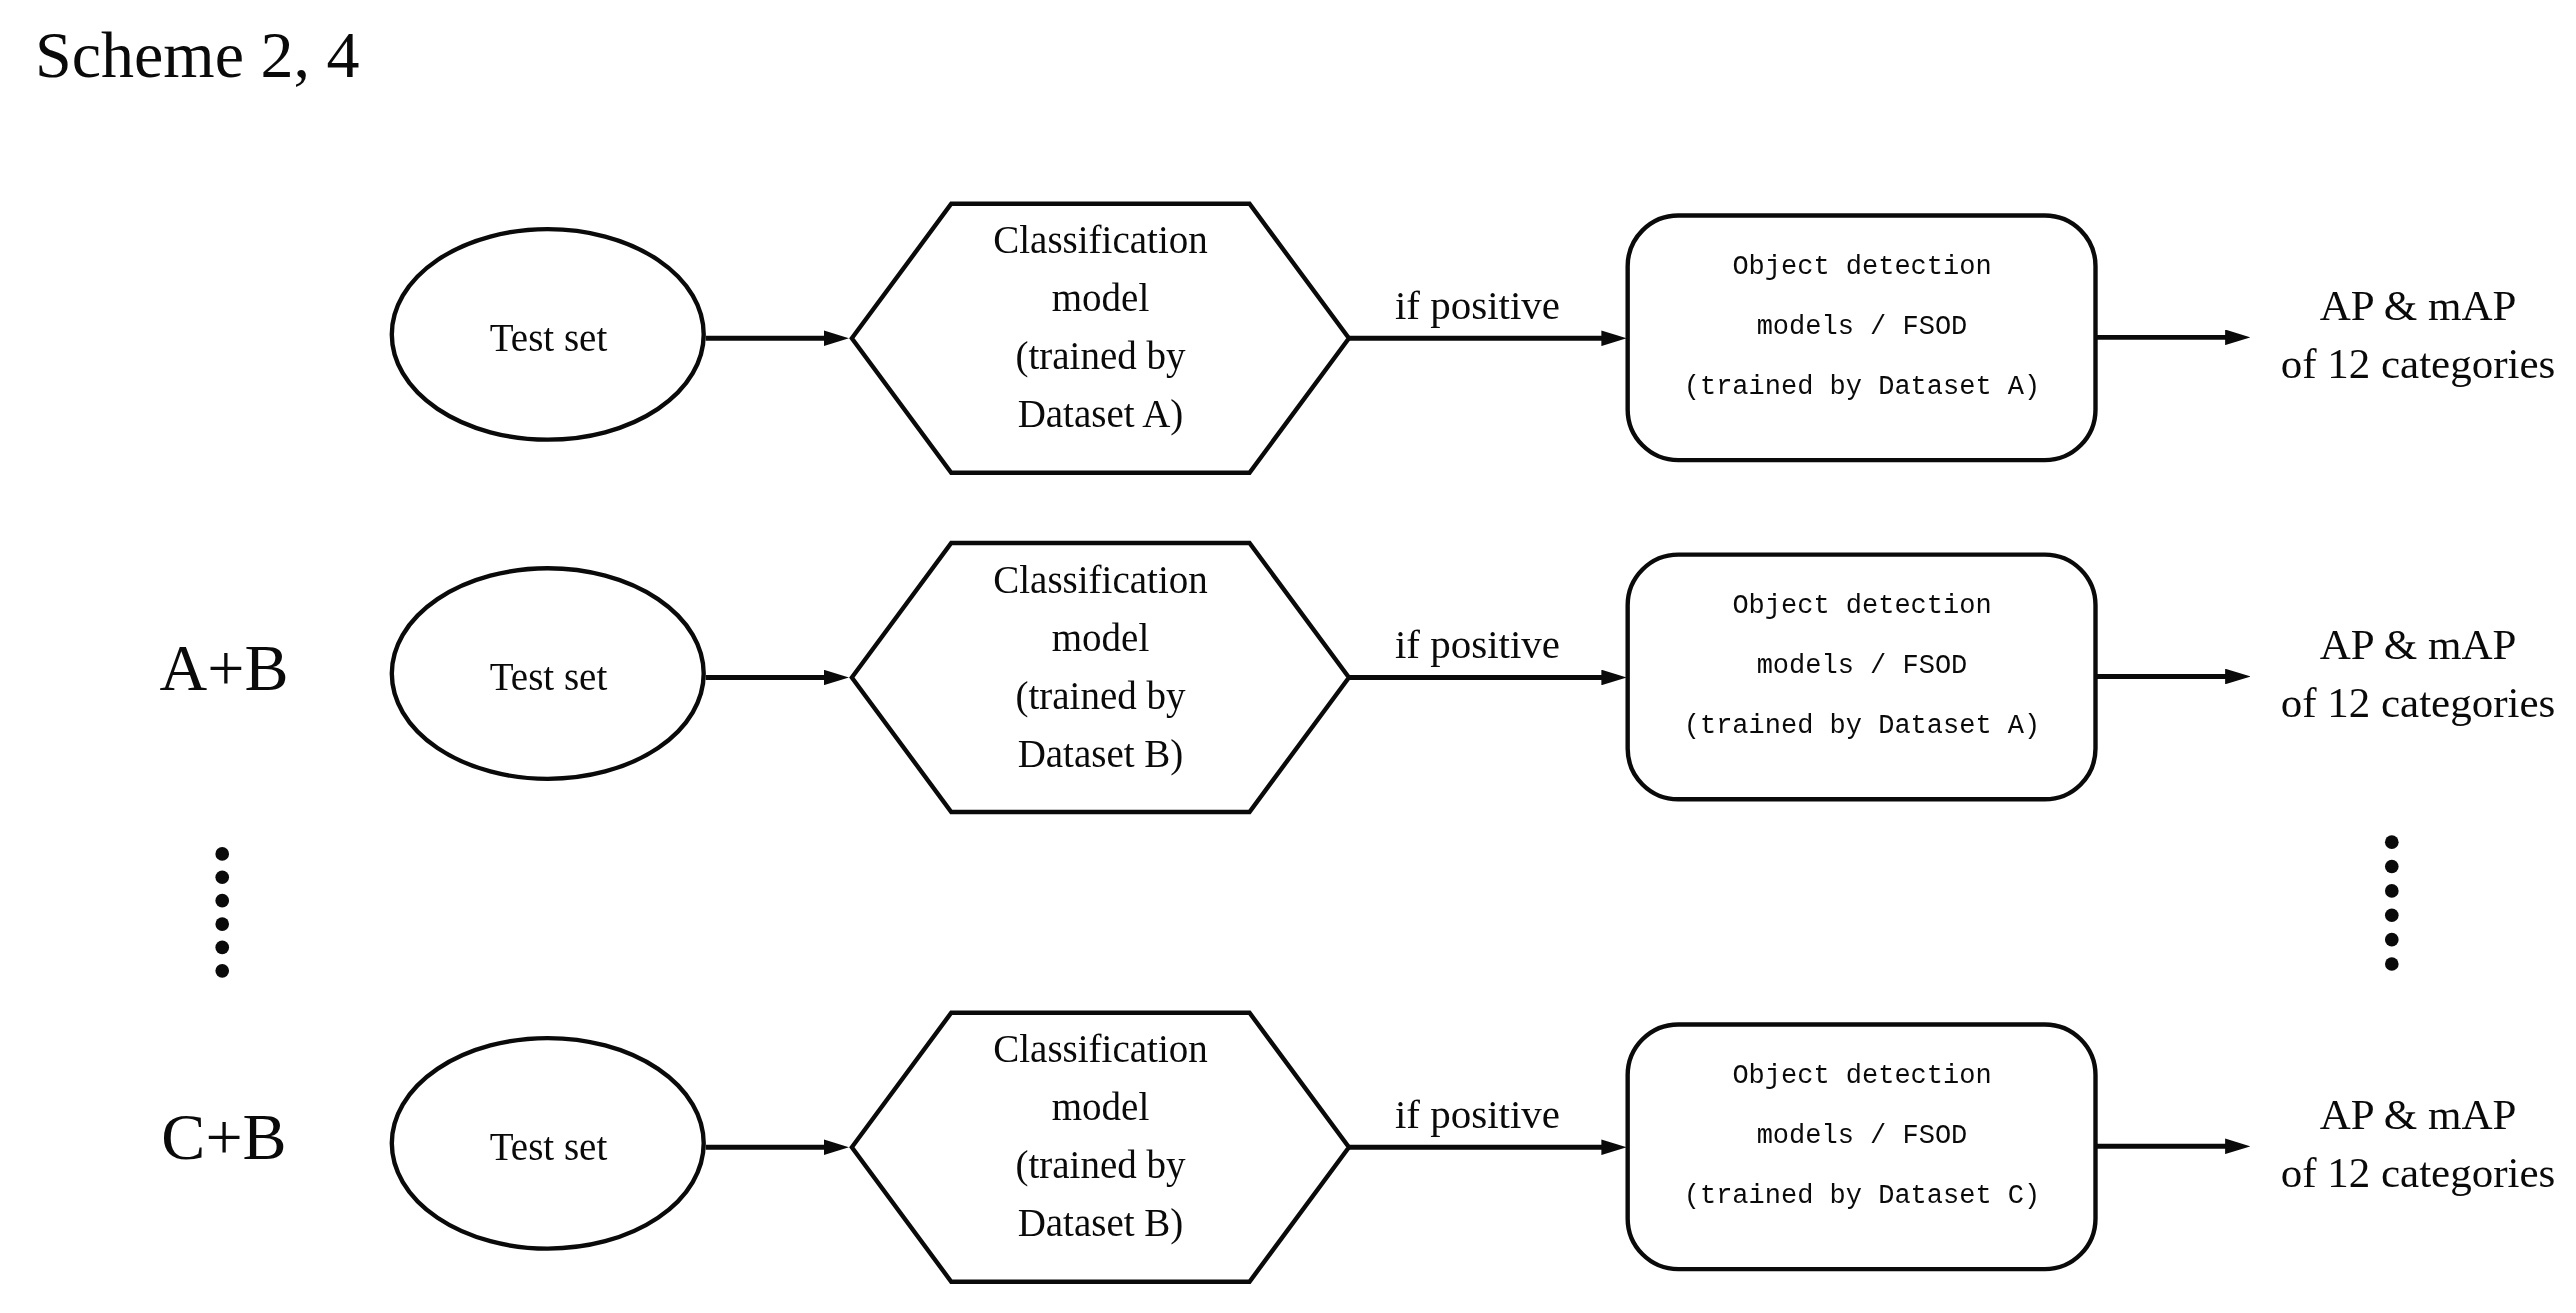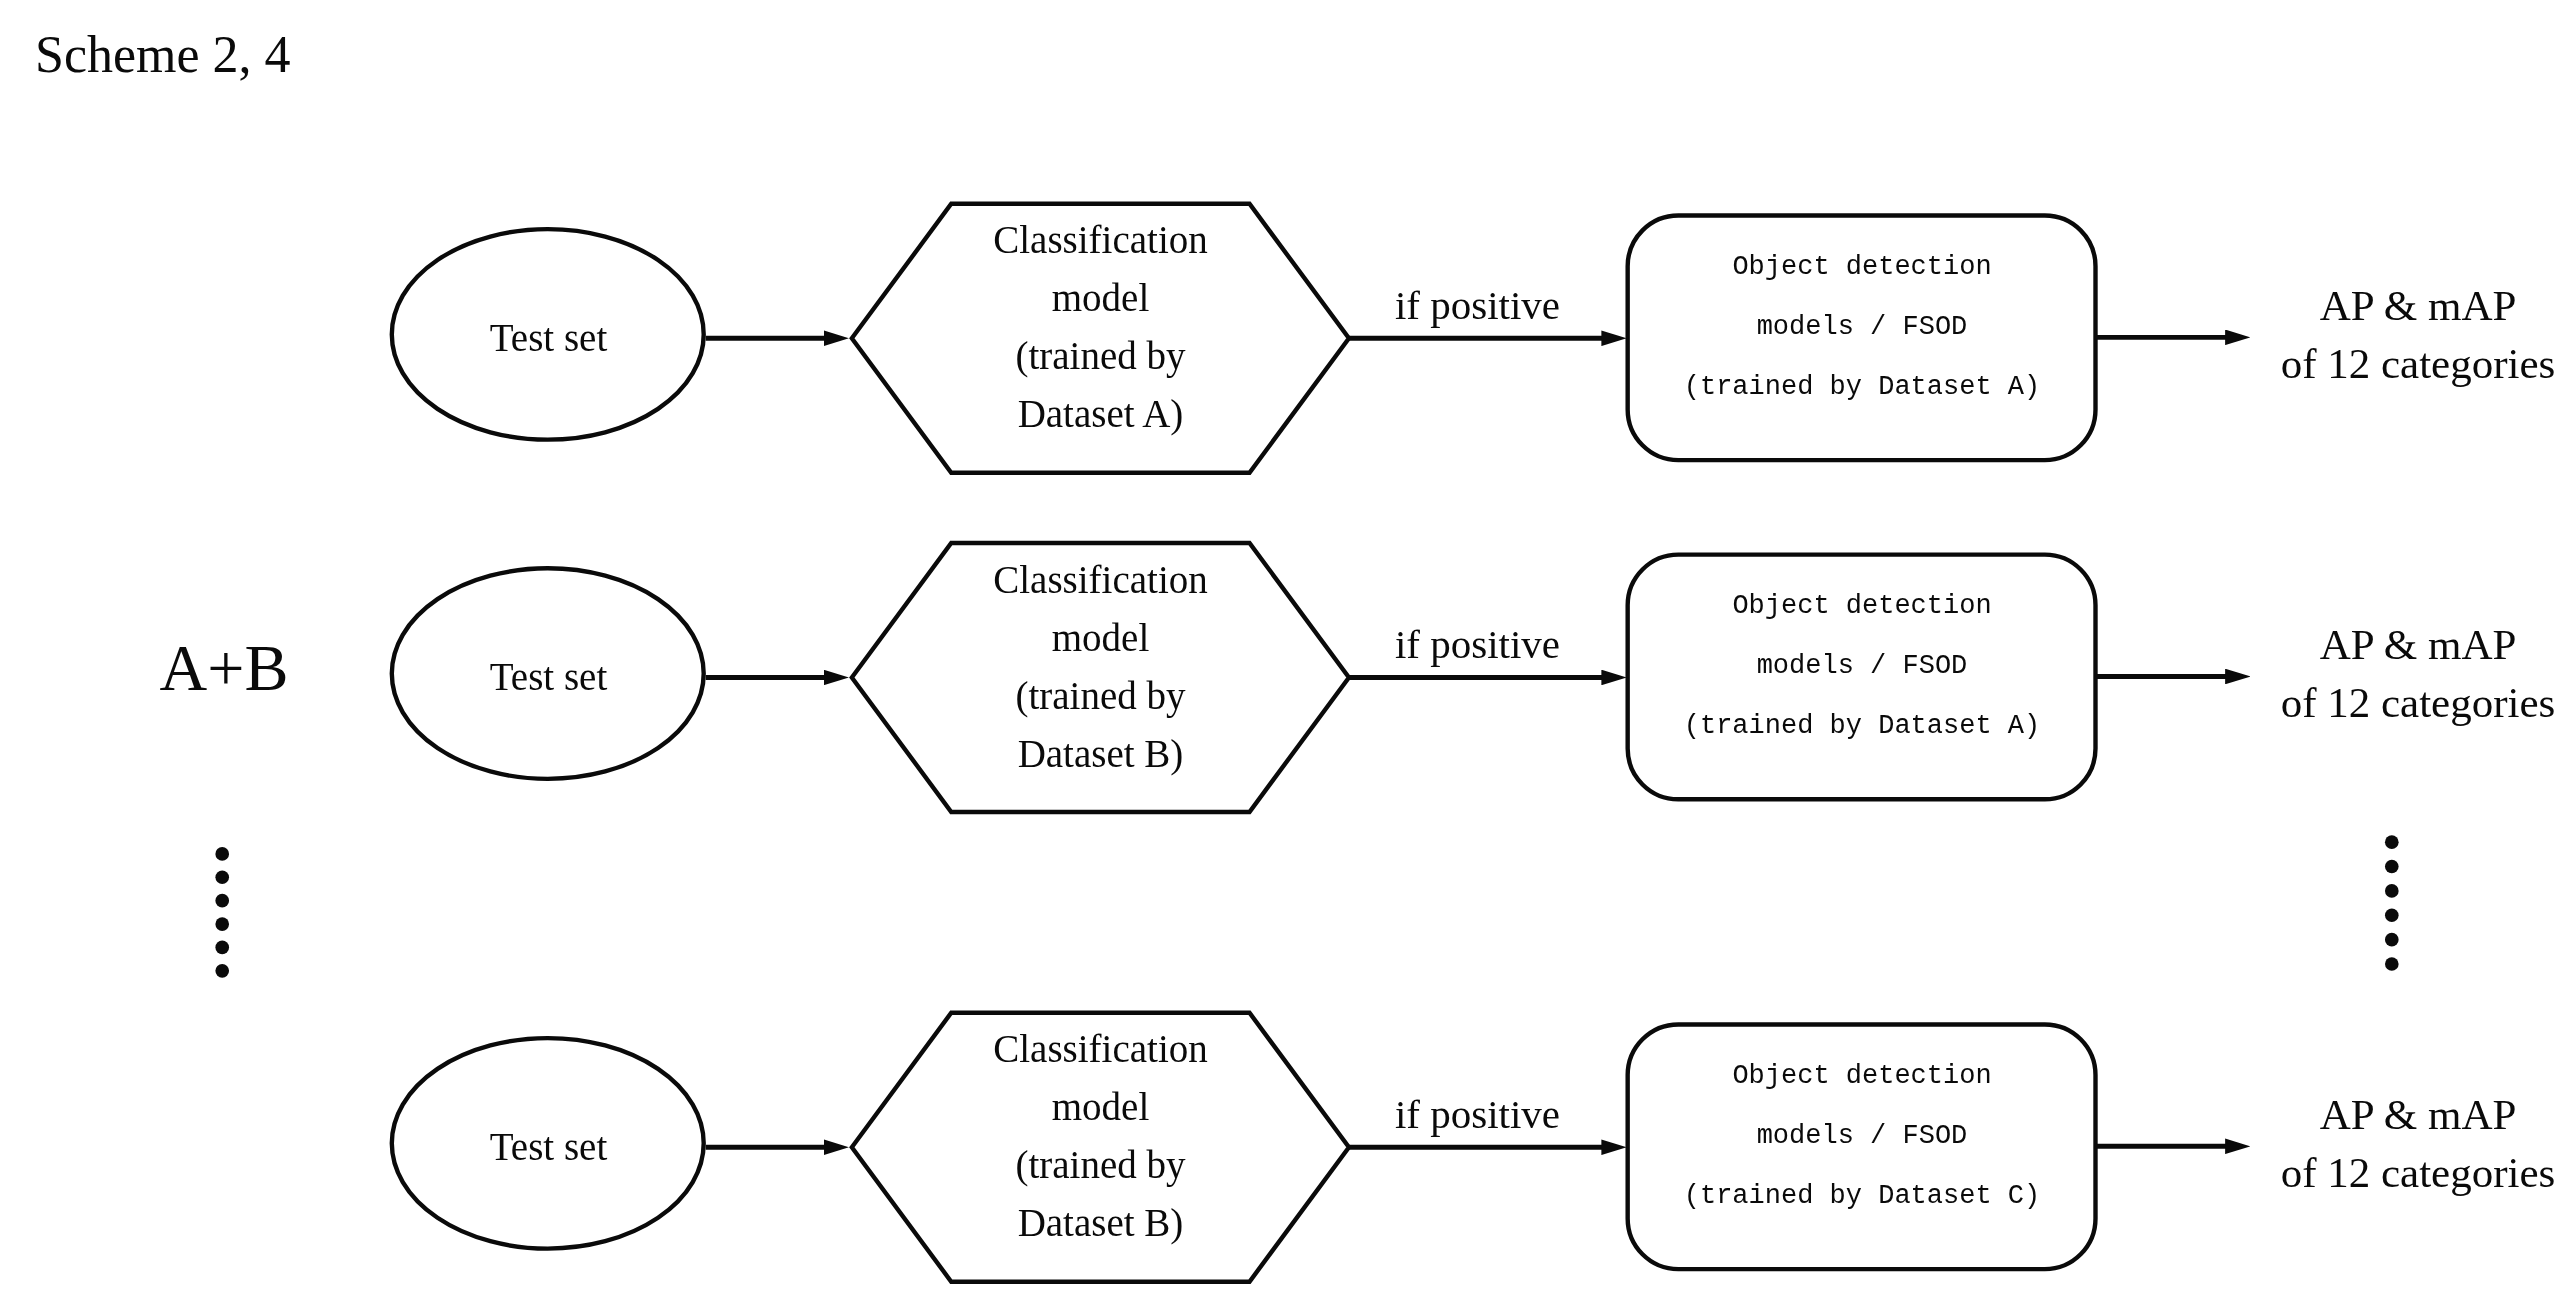--- a/index.html
+++ b/index.html
@@ -21,21 +21,21 @@
   .flow{stroke:var(--ink);stroke-width:5px;fill:none;}
   .dot{fill:var(--ink);stroke:none;}
   .txt{
     position:absolute;
     text-align:center;
     white-space:nowrap;
   }
   .title{
     position:absolute;
     left:35px;top:13.6px;
-    font-size:52px;line-height:82px;
+    font-size:66px;line-height:82px;
     text-align:center;
   }
   .lbl {left:102px;  width:244px; font-size:66px; line-height:82px; height:82px;}
   .tset{left:390px;  width:317px; font-size:39px; line-height:68px; height:68px;}
   .hex {left:852px;  width:497px; font-size:39px; line-height:58px;}
   .cond{left:1345px; width:265px; font-size:41px; line-height:60px; height:60px;margin-top:16px;}
   .boxt{left:1628px; width:468px; font-size:27px; line-height:60px;font-family:Liberation Mono, monospace;}
   .out {left:2259px; width:318px; font-size:43px; line-height:58px;}
 </style>
 </head>
@@ -128,20 +128,21 @@
   <div class="txt boxt" style="top:576px">
     <div>Object detection</div>
     <div>models / FSOD</div>
     <div>(trained by Dataset A)</div>
   </div>
   <div class="txt out" style="top:616px">
     <div>AP &amp; mAP</div>
     <div>of 12 categories</div>
   </div>
 
+  <div class="txt lbl" style="top:1096px">C+B</div>
   <div class="txt tset" style="top:1113px">Test set</div>
   <div class="txt hex" style="top:1020px">
     <div>Classification</div>
     <div>model</div>
     <div>(trained by</div>
     <div>Dataset B)</div>
   </div>
   <div class="txt cond" style="top:1068px">if positive</div>
   <div class="txt boxt" style="top:1046px">
     <div>Object detection</div>

